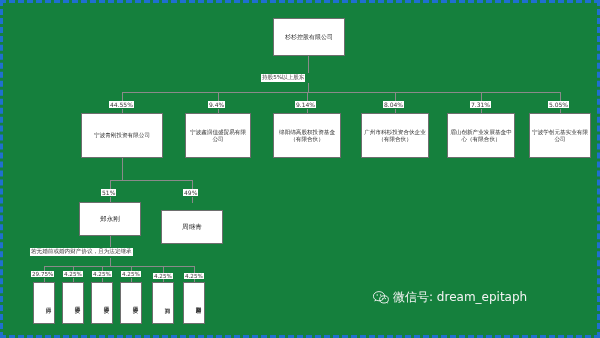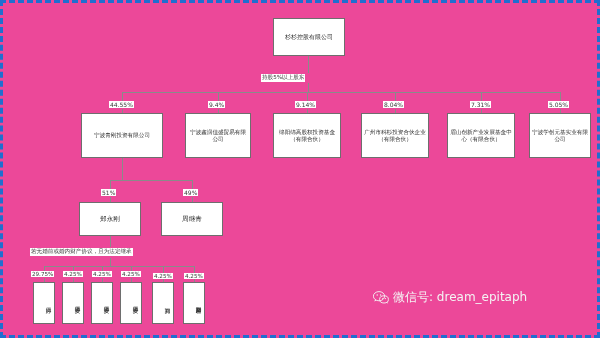--- a/index.html
+++ b/index.html
@@ -5,21 +5,21 @@
   * { box-sizing: border-box; margin: 0; padding: 0; }
   html, body {
     width: 600px; height: 338px;
     background: #ffffff;
     font-family: "DejaVu Sans", "Liberation Sans", sans-serif;
     overflow: hidden;
   }
   #frame {
     position: absolute; left: 0; top: 0;
     width: 600px; height: 338px;
-    background: #ec4899;
+    background: #15803d;
     border: 3px dashed #1f6fd0;
     overflow: hidden;
   }
   #canvas {
     position: absolute; left: 0; top: 0;
     width: 600px; height: 338px;
   }
   
   .box {
     position: absolute;
@@ -42,21 +42,21 @@
   #b-sh0 { left: 78px;  width: 82px; }
   #b-sh1 { left: 182px; width: 66px; }
   #b-sh2 { left: 270px; width: 68px; }
   #b-sh3 { left: 358px; width: 68px; }
   #b-sh4 { left: 444px; width: 68px; }
   #b-sh5 { left: 526px; width: 62px; }
 
   
   .b-p { top: 199px; height: 34px; font-size: 6.6px; }
   #b-p0 { left: 76px;  width: 62px; }
-  #b-p1 { left: 158px; width: 62px; }
+  #b-p1 { left: 158px; width: 62px; margin-top: 8px; }
 
   
   .b-h {
     top: 279px; height: 42px; width: 22px;
     font-size: 5.6px;
     writing-mode: vertical-rl;
     text-orientation: upright;
     letter-spacing: 0.5px;
     align-items: center; justify-content: center;
   }

